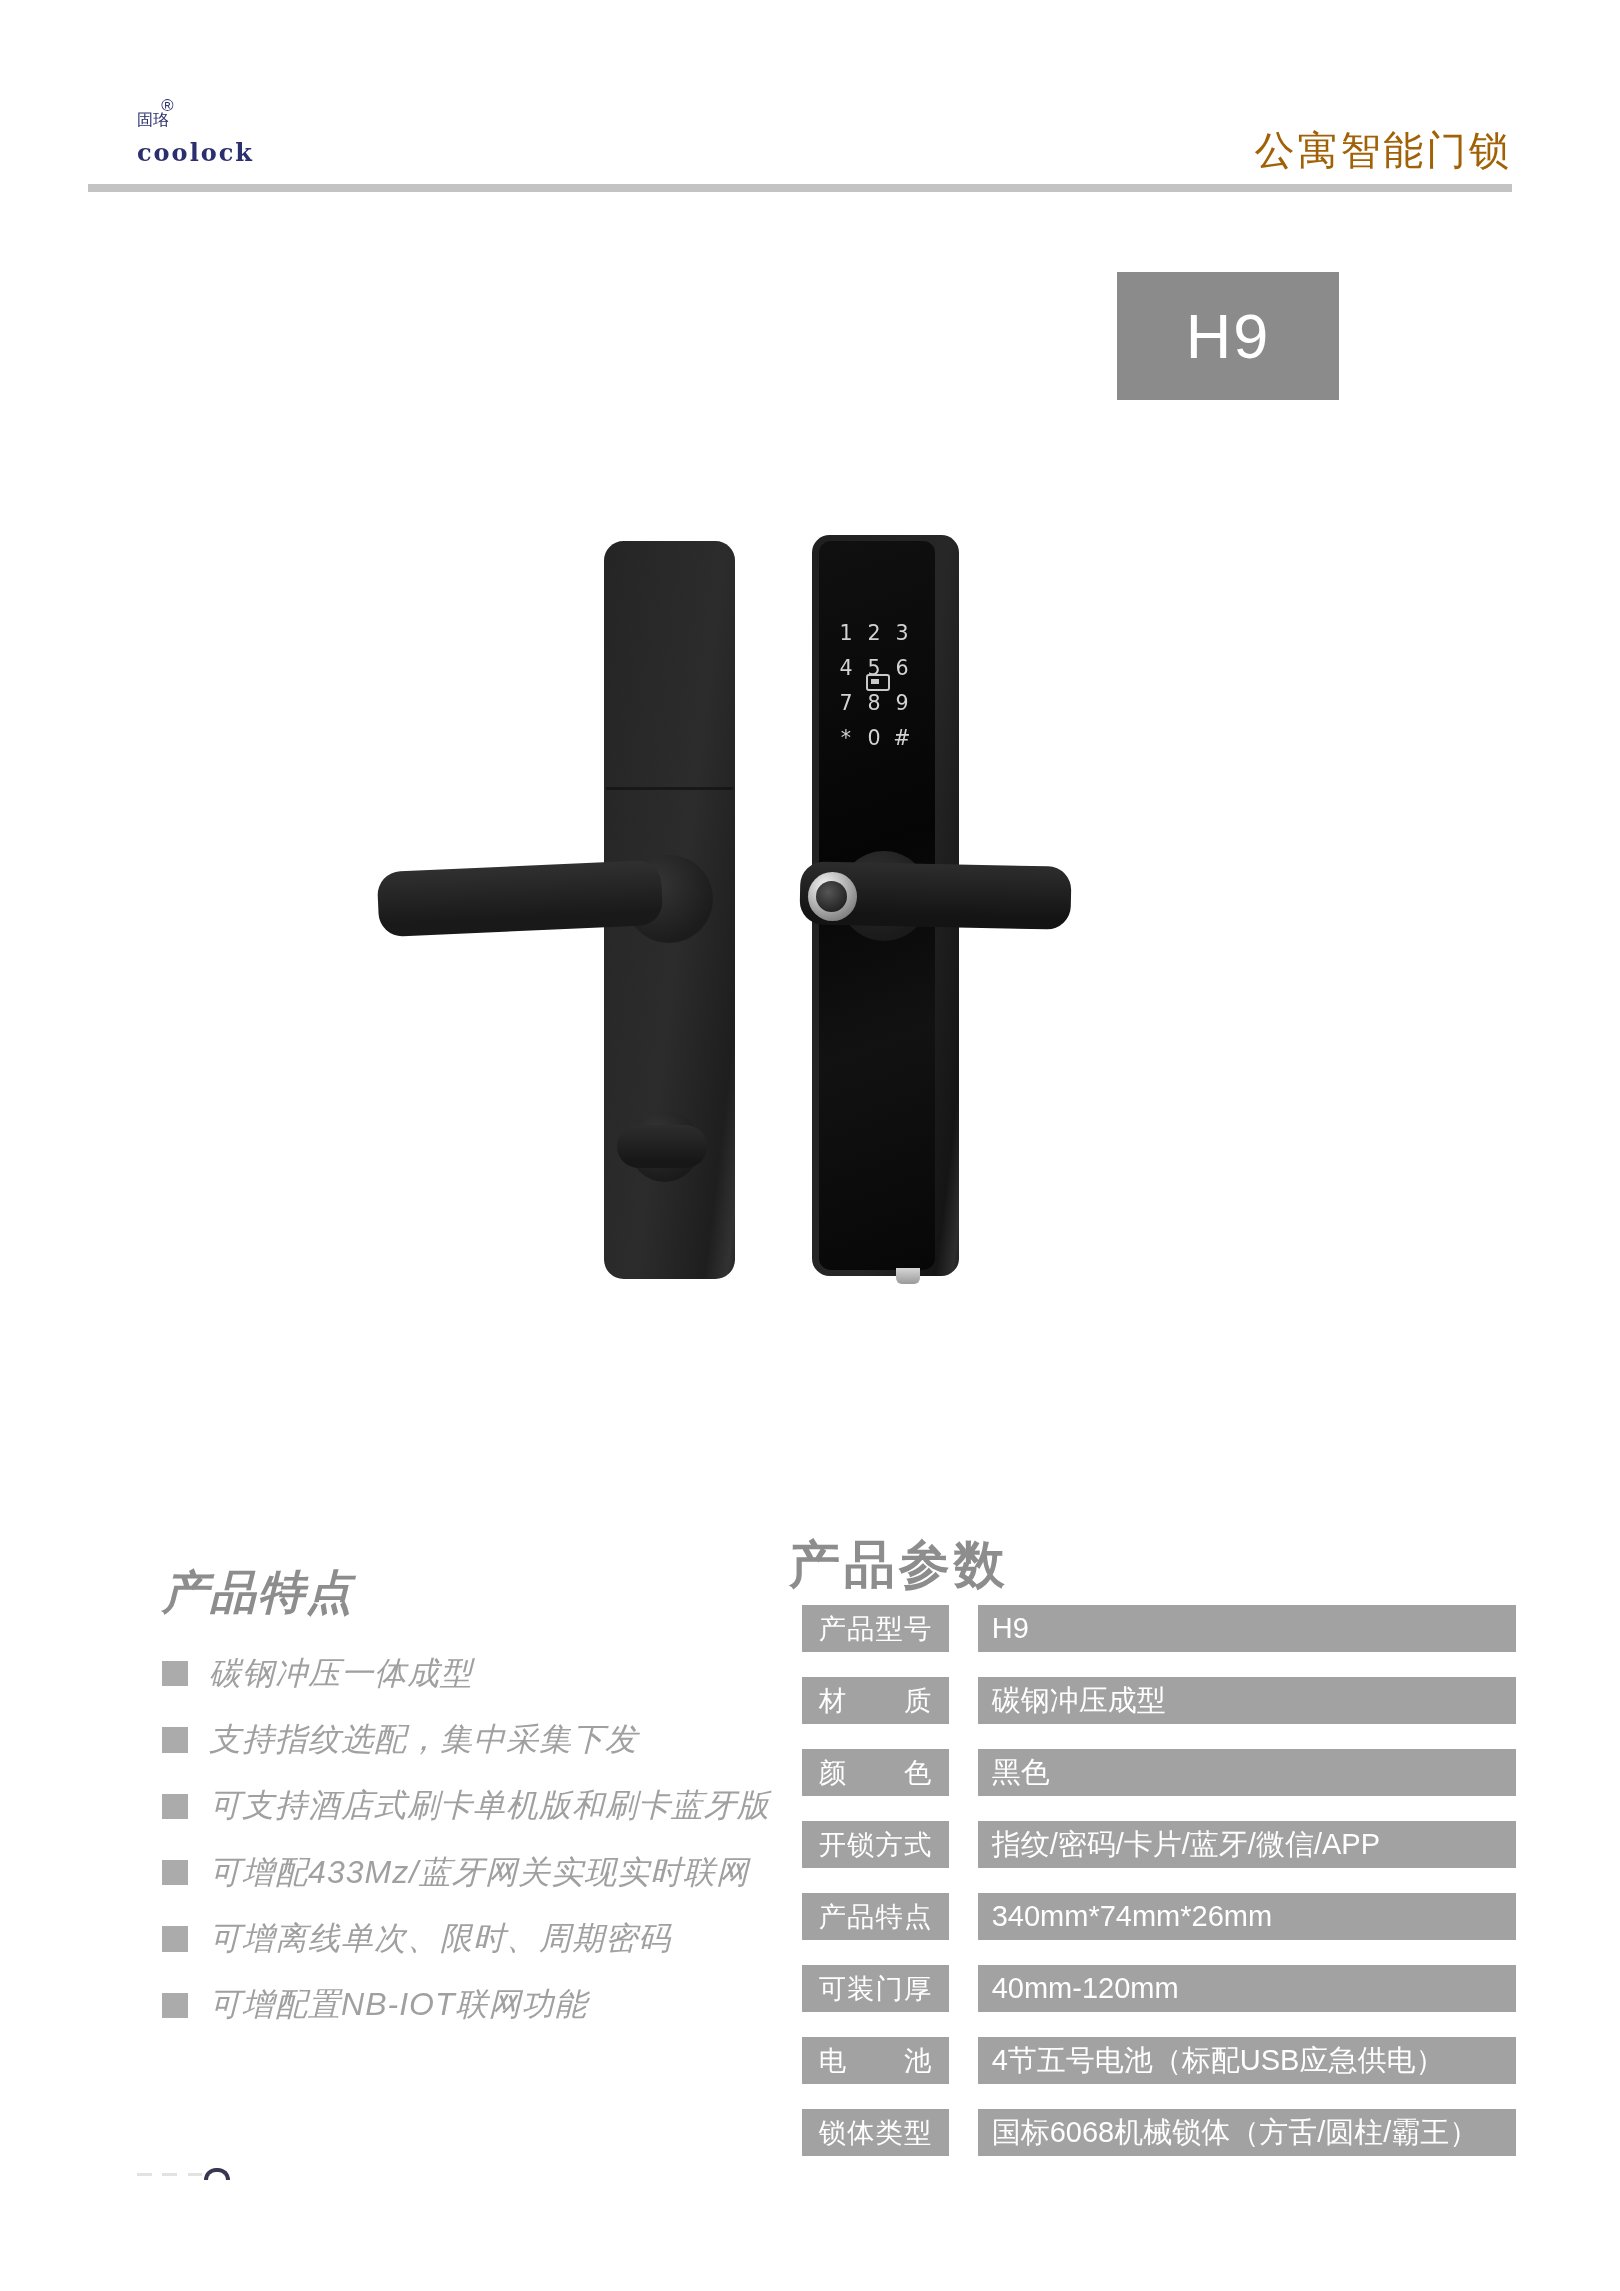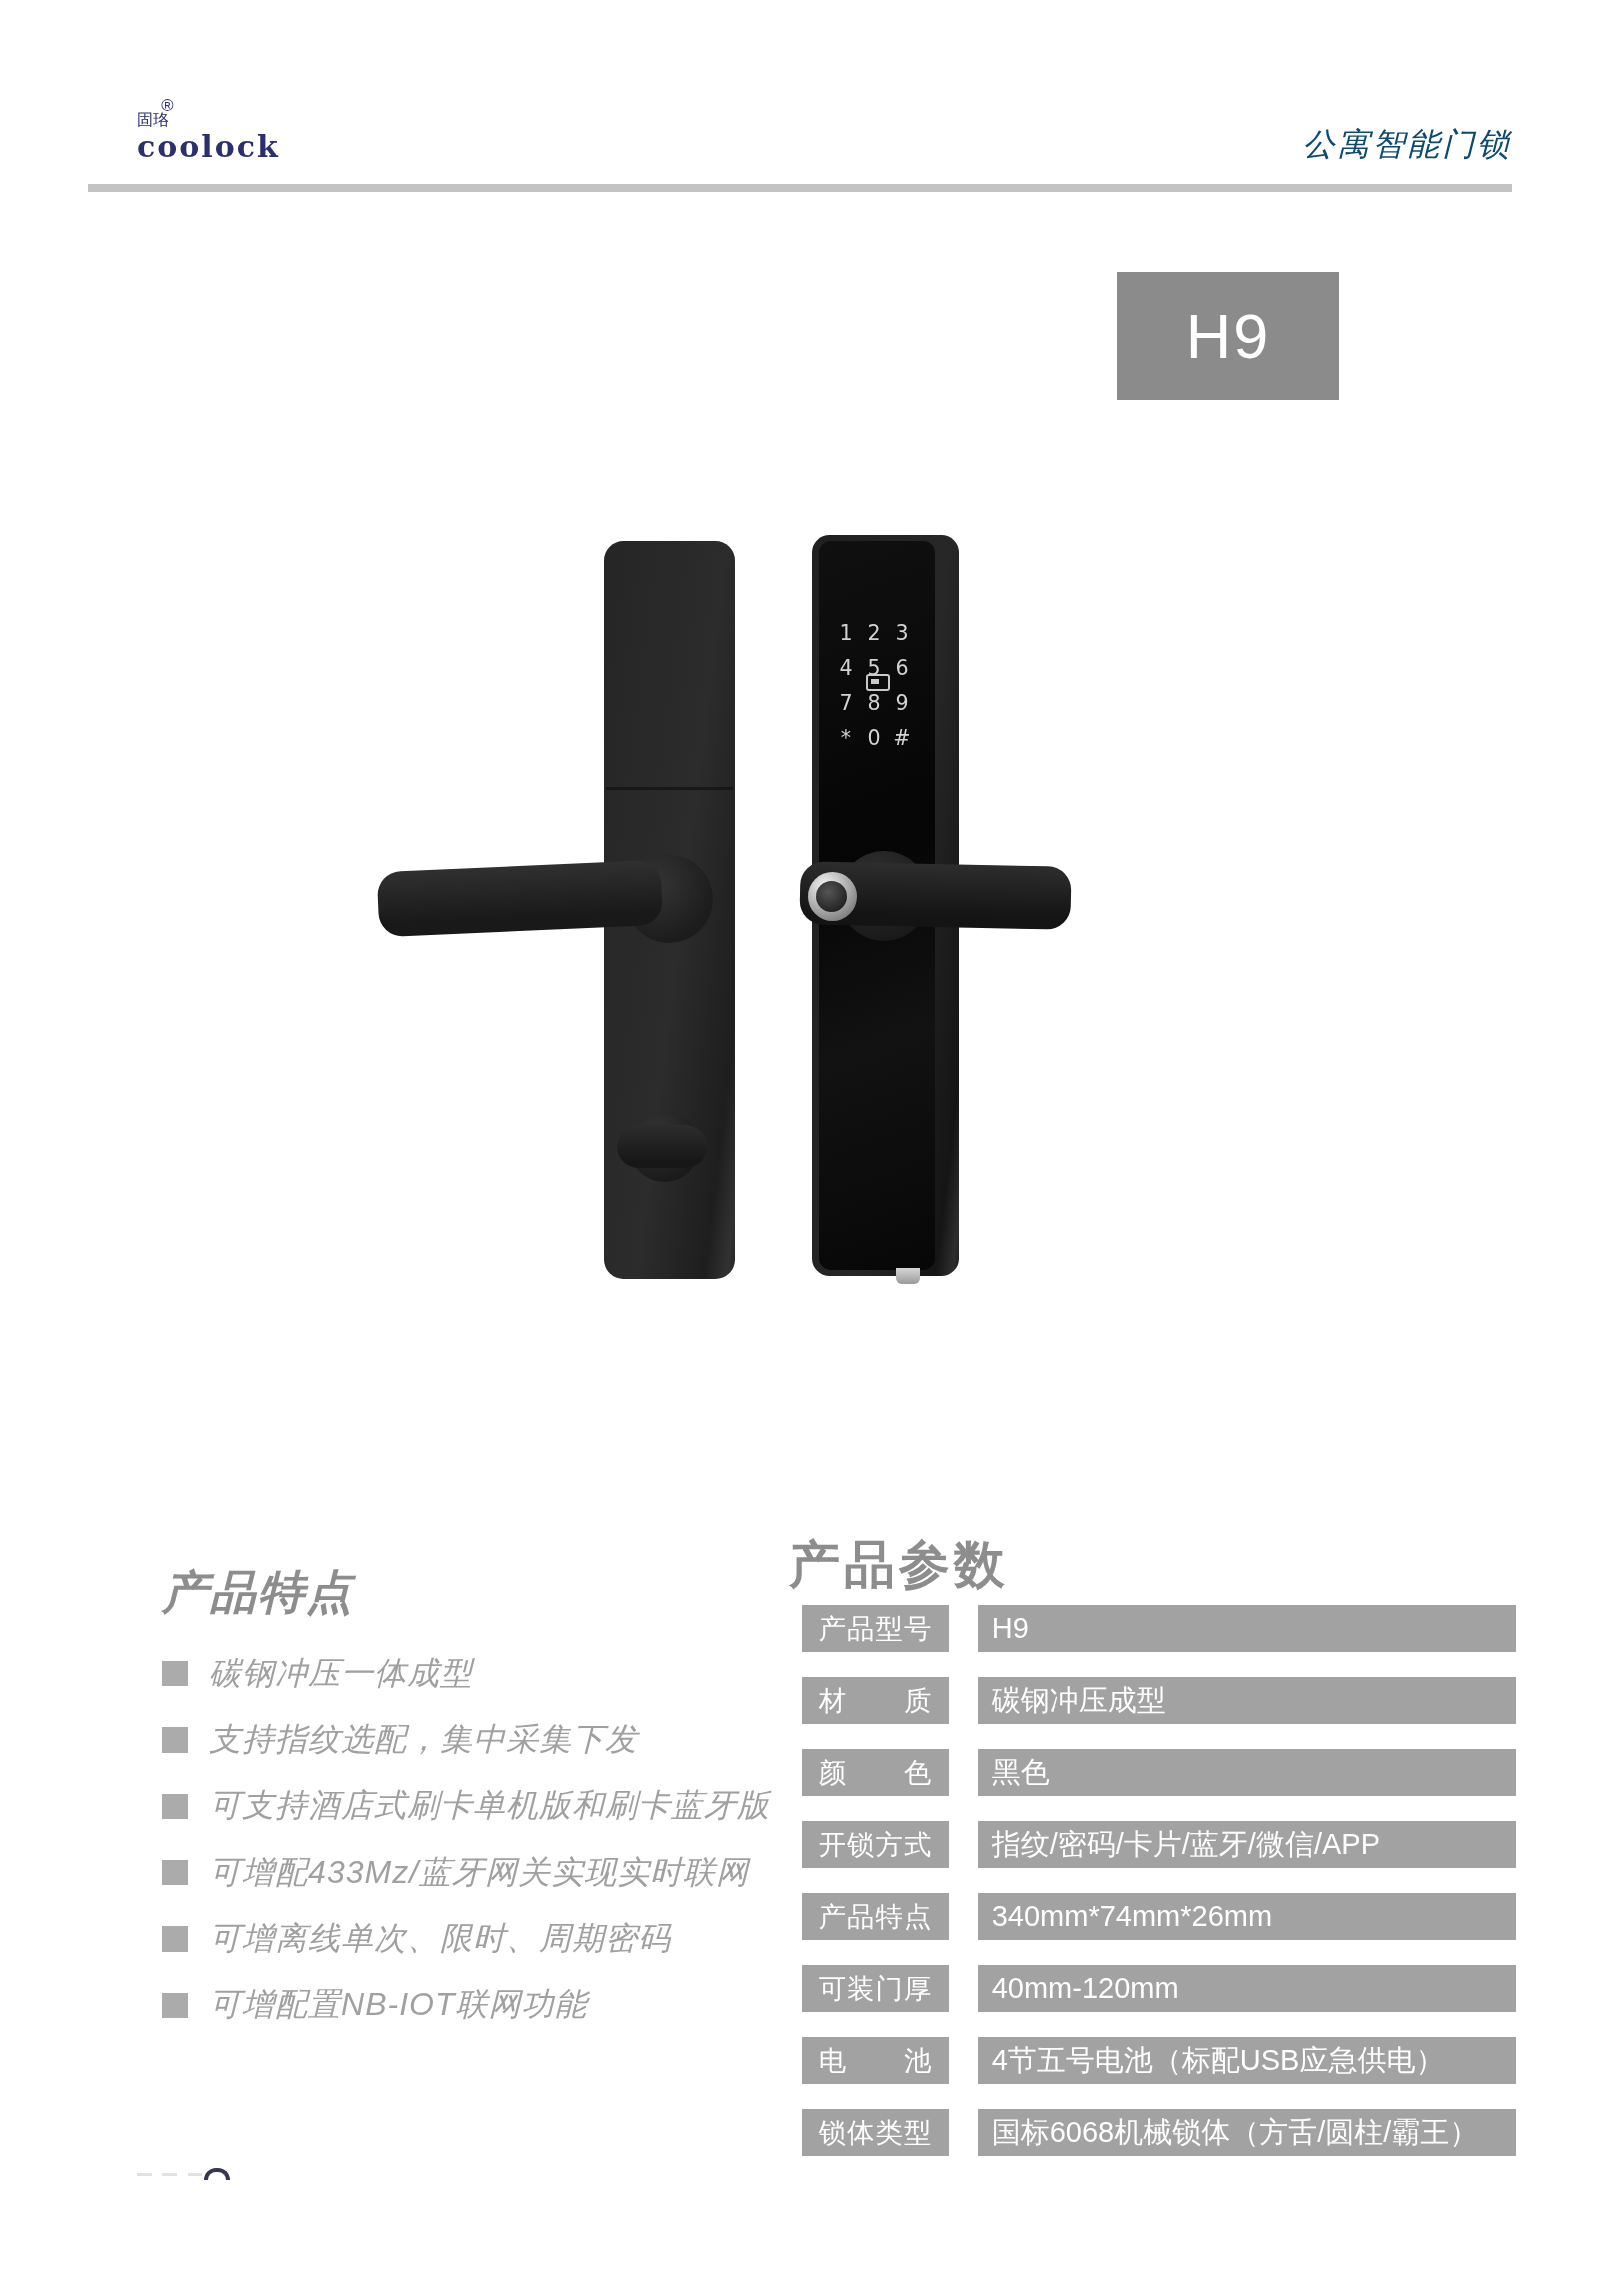--- a/index.html
+++ b/index.html
@@ -3,23 +3,23 @@
 <meta charset="utf-8">
 <style>
   html,body{margin:0;padding:0;}
   body{
     width:1620px;height:2292px;position:relative;background:#ffffff;
     font-family:"Liberation Sans", sans-serif;overflow:hidden;
   }
   
   .logo{position:absolute;left:137px;top:98px;color:#2b2f6d;line-height:1;}
   .logo .reg{font-size:16.7px;vertical-align:13.7px;letter-spacing:0;margin-left:-7.8px;}
-  .logo .en{font-family:"DejaVu Serif", serif;font-size:30px;font-weight:bold;letter-spacing:2px;margin-top:4px;}
+  .logo .en{font-family:"DejaVu Serif", serif;font-size:24px;font-weight:bold;letter-spacing:2px;margin-top:13px;}
   .category{
-    position:absolute;right:108px;top:123px;font-size:32px;color:#0c4a6e;letter-spacing:2.9px;font-style:italic;
+    position:absolute;right:108px;top:123px;font-size:40px;color:#a16207;letter-spacing:2.9px;
   }
   .rule{position:absolute;left:88px;top:184px;width:1424px;height:7.8px;background:#c3c3c3;}
   
   .badge{
     position:absolute;left:1117px;top:272px;width:222px;height:128px;background:#8b8b8b;
     color:#ffffff;font-size:63px;display:flex;align-items:center;justify-content:center;letter-spacing:2px;
   }
   
   .abs{position:absolute;}
   .plate-back{

